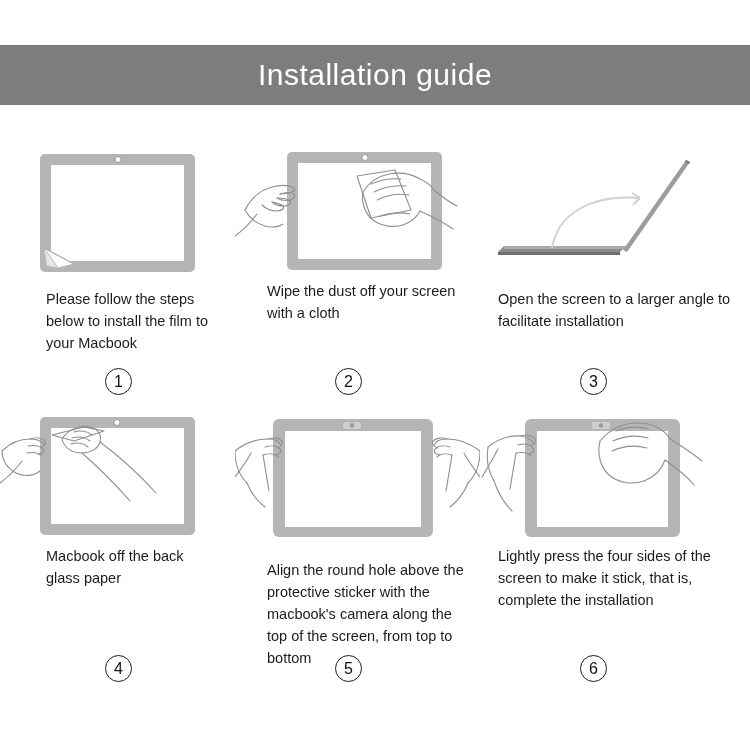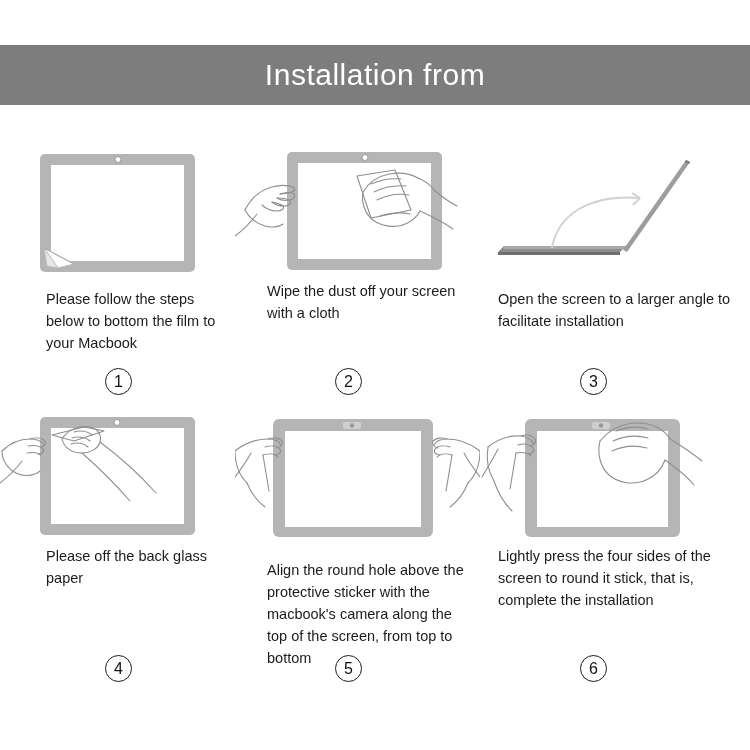--- a/index.html
+++ b/index.html
@@ -78,40 +78,40 @@
   .cell-6 .num{top:250px;}
 
   svg{display:block;}
 </style>
 </head>
 <body>
 
 <div class="page">
 
   <div class="banner">
-    <div class="banner-title">Installation from</div>
+    <div class="banner-title">Installation guide</div>
   </div>
 
   <div class="grid">
 
     <div class="cell cell-1">
       <div class="art">
         <svg width="235" height="135" viewBox="0 0 235 135">
 
           <rect x="40" y="14" width="155" height="118" rx="5" ry="5" fill="#b5b5b5"></rect>
           <rect x="51" y="25" width="133" height="96" fill="#ffffff"></rect>
 
           <circle cx="118" cy="19.5" r="3" fill="#ffffff" stroke="#9a9a9a" stroke-width="1"></circle>
 
           <polygon points="44,108 74,124 58,128" fill="#ffffff" stroke="#b9b9b9" stroke-width="1"></polygon>
           <polygon points="44,108 58,128 47,126" fill="#e6e6e6" stroke="#bdbdbd" stroke-width="0.8"></polygon>
           <line x1="44" y1="108" x2="74" y2="124" stroke="#a8a8a8" stroke-width="1"></line>
         </svg>
       </div>
-      <div class="caption">Please follow the steps below to bottom the film to your Macbook</div>
+      <div class="caption">Please follow the steps below to install the film to your Macbook</div>
       <div class="num">1</div>
     </div>
 
     <div class="cell cell-2">
       <div class="art">
         <svg width="245" height="135" viewBox="0 0 245 135">
           <rect x="52" y="12" width="155" height="118" rx="5" ry="5" fill="#b5b5b5"></rect>
           <rect x="63" y="23" width="133" height="96" fill="#ffffff"></rect>
           <circle cx="130" cy="17.5" r="3" fill="#ffffff" stroke="#9a9a9a" stroke-width="1"></circle>
           <g fill="none" stroke="#8f8f8f" stroke-width="1.1" stroke-linejoin="round" stroke-linecap="round">
@@ -182,21 +182,21 @@
 
             <path d="M2 46 C10 38 20 34 30 34 C36 34 41 36 44 39"></path>
             <path d="M30 34 C36 32 42 33 45 36 C47 38 45 41 41 42"></path>
             <path d="M28 41 C34 40 40 41 43 44 C45 46 42 49 38 49"></path>
             <path d="M27 48 C33 47 39 48 41 51"></path>
             <path d="M2 46 C2 56 8 64 16 68 C24 72 34 71 40 66"></path>
             <path d="M0 78 C8 72 16 64 22 56"></path>
           </g>
         </svg>
       </div>
-      <div class="caption">Please off the back glass paper</div>
+      <div class="caption">Macbook off the back glass paper</div>
       <div class="num">4</div>
     </div>
 
     <div class="cell cell-5">
       <div class="art">
         <svg width="245" height="135" viewBox="0 0 245 135">
           <rect x="38" y="14" width="160" height="118" rx="6" ry="6" fill="#b5b5b5"></rect>
           <rect x="50" y="26" width="136" height="96" fill="#ffffff"></rect>
           <rect x="108" y="17" width="18" height="7" rx="2" fill="#cfcfcf"></rect>
           <circle cx="117" cy="20.5" r="2.2" fill="#9a9a9a"></circle>
@@ -248,18 +248,18 @@
             <path d="M136 26 C146 22 158 21 168 24"></path>
             <path d="M133 36 C144 31 157 30 168 33"></path>
             <path d="M132 46 C143 41 156 40 167 43"></path>
             <path d="M120 36 C117 48 120 62 129 70 C138 78 152 80 164 76"></path>
             <path d="M164 76 C174 72 182 64 185 55"></path>
             <path d="M190 34 C200 40 212 48 222 56"></path>
             <path d="M185 55 C195 62 206 70 214 80"></path>
           </g>
         </svg>
       </div>
-      <div class="caption">Lightly press the four sides of the screen to round it stick, that is, complete the installation</div>
+      <div class="caption">Lightly press the four sides of the screen to make it stick, that is, complete the installation</div>
       <div class="num">6</div>
     </div>
 
   </div>
 </div>
 
 </body></html>

